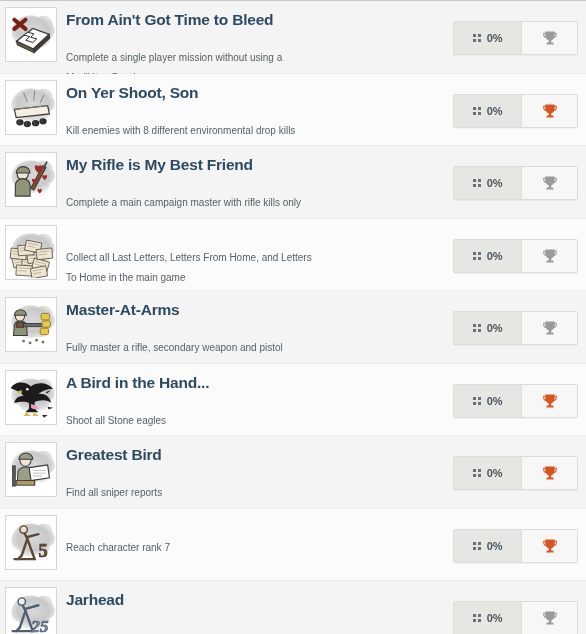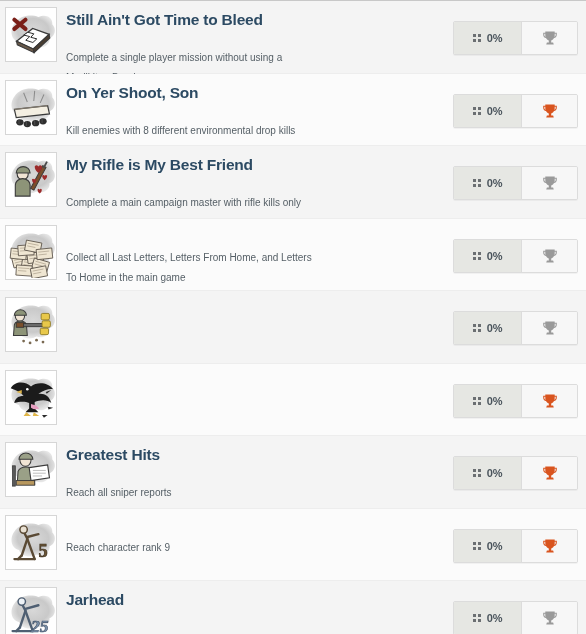--- a/index.html
+++ b/index.html
@@ -134,21 +134,21 @@
             <path fill="url(#g1)" d="M8 14c6-9 18-10 26-7 9-4 16 1 15 8 5 5 3 13-3 15 1 7-7 12-14 9-7 4-17 2-19-5-8-1-11-12-5-20z"></path>
             <g transform="rotate(-12 26 30)">
               <path d="M10 30 L30 20 L46 30 L26 42 Z" fill="#ffffff" stroke="#3a3a3a" stroke-width="1.4"></path>
               <path d="M10 30 L10 34 L26 46 L26 42 Z" fill="#6b5a4a" stroke="#3a3a3a" stroke-width="1.2"></path>
               <path d="M26 42 L26 46 L46 34 L46 30 Z" fill="#4a3d31" stroke="#3a3a3a" stroke-width="1.2"></path>
               <path d="M24 23 L30 26 L26 29 L32 32 L27 35 L20 31 L25 28 L19 25 Z" fill="#ffffff" stroke="#2f2f2f" stroke-width="1"></path>
             </g>
             <path d="M8 10 L20 20 M20 10 L8 20" stroke="#7a1f18" stroke-width="4.5" stroke-linecap="round" fill="none"></path>
           </svg></span></div>
       <div class="ach-text">
-        <div class="ach-title">Still Ain't Got Time to Bleed</div>
+        <div class="ach-title">From Ain't Got Time to Bleed</div>
         <div class="ach-desc">Complete a single player mission without using a Medikit or Bandage</div>
       </div>
       <div class="badge">
         <div class="badge-progress">
           <span class="dots-icon">
             <i></i>
             <i></i>
             <i></i>
             <i></i>
           </span>
@@ -341,20 +341,24 @@
               <rect x="38" y="22" width="9" height="7" rx="1.6"></rect>
               <rect x="36" y="30" width="9" height="7" rx="1.6"></rect>
             </g>
             <g fill="#7a6a52">
               <circle cx="18" cy="44" r="1.5"></circle>
               <circle cx="25" cy="46" r="1.5"></circle>
               <circle cx="32" cy="43" r="1.5"></circle>
               <circle cx="39" cy="45" r="1.5"></circle>
             </g>
           </svg></span></div>
+      <div class="ach-text">
+        <div class="ach-title">Master-At-Arms</div>
+        <div class="ach-desc">Fully master a rifle, secondary weapon and pistol</div>
+      </div>
       <div class="badge">
         <div class="badge-progress">
           <span class="dots-icon">
             <i></i>
             <i></i>
             <i></i>
             <i></i>
           </span>
           <span class="pct">0%</span>
         </div>
@@ -382,20 +386,24 @@
             <g fill="#e0b64a">
               <path d="M21 42 l-3 4 h8 z"></path>
               <path d="M29 42 l-1 4 h7 z"></path>
             </g>
             <g fill="#2a2a2a">
               <path d="M42 20 l6-2 -5 4z"></path>
               <path d="M44 36 l6 1 -5 2z"></path>
               <path d="M38 45 l6 0 -4 3z"></path>
             </g>
           </svg></span></div>
+      <div class="ach-text">
+        <div class="ach-title">A Bird in the Hand...</div>
+        <div class="ach-desc">Shoot all Stone eagles</div>
+      </div>
       <div class="badge">
         <div class="badge-progress">
           <span class="dots-icon">
             <i></i>
             <i></i>
             <i></i>
             <i></i>
           </span>
           <span class="pct">0%</span>
         </div>
@@ -418,22 +426,22 @@
             <path fill="url(#g7)" d="M8 14c6-9 18-10 26-7 9-4 16 1 15 8 5 5 3 13-3 15 1 7-7 12-14 9-7 4-17 2-19-5-8-1-11-12-5-20z"></path>
             <ellipse cx="20" cy="16" rx="6" ry="6.5" fill="#f0e4d4" stroke="#3a3a3a" stroke-width="1.1"></ellipse>
             <path d="M13 15 a7.5 7 0 0 1 15 0 z" fill="#9aa087" stroke="#3a3a3a" stroke-width="1.1"></path>
             <path d="M11 42 L12 28 a9 7 0 0 1 17 0 L30 42 Z" fill="#9aa087" stroke="#3a3a3a" stroke-width="1.1"></path>
             <path d="M24 24 L44 21 L46 35 L26 38 Z" fill="#ffffff" stroke="#3a3a3a" stroke-width="1.2"></path>
             <path d="M28 27 h14 M28 30 h14 M28 33 h10" stroke="#b0b0b0" stroke-width="0.9"></path>
             <rect x="10" y="38" width="20" height="5" fill="#b8985e" stroke="#3a3a3a" stroke-width="1"></rect>
             <rect x="6" y="22" width="3" height="22" fill="#5a5a5a" stroke="#333" stroke-width="0.8"></rect>
           </svg></span></div>
       <div class="ach-text">
-        <div class="ach-title">Greatest Hits</div>
-        <div class="ach-desc">Reach all sniper reports</div>
+        <div class="ach-title">Greatest Bird</div>
+        <div class="ach-desc">Find all sniper reports</div>
       </div>
       <div class="badge">
         <div class="badge-progress">
           <span class="dots-icon">
             <i></i>
             <i></i>
             <i></i>
             <i></i>
           </span>
           <span class="pct">0%</span>
@@ -459,21 +467,21 @@
               <path d="M18 14 l4 8 l-6 18"></path>
               <path d="M22 22 l8 22"></path>
               <path d="M16 40 l-4 4"></path>
               <path d="M22 20 l12 -3"></path>
             </g>
             <circle cx="18" cy="12" r="4" fill="#e9e1d3" stroke="#5a4a35" stroke-width="1.6"></circle>
             <path d="M8 44 h22" stroke="#5a4a35" stroke-width="2.4" stroke-linecap="round"></path>
             <text x="34" y="42" font-family="Liberation Serif, serif" font-size="20" font-weight="bold" fill="#6a5536" stroke="#3d3020" stroke-width="0.7">5</text>
           </svg></span></div>
       <div class="ach-text">
-        <div class="ach-desc">Reach character rank 9</div>
+        <div class="ach-desc">Reach character rank 7</div>
       </div>
       <div class="badge">
         <div class="badge-progress">
           <span class="dots-icon">
             <i></i>
             <i></i>
             <i></i>
             <i></i>
           </span>
           <span class="pct">0%</span>

